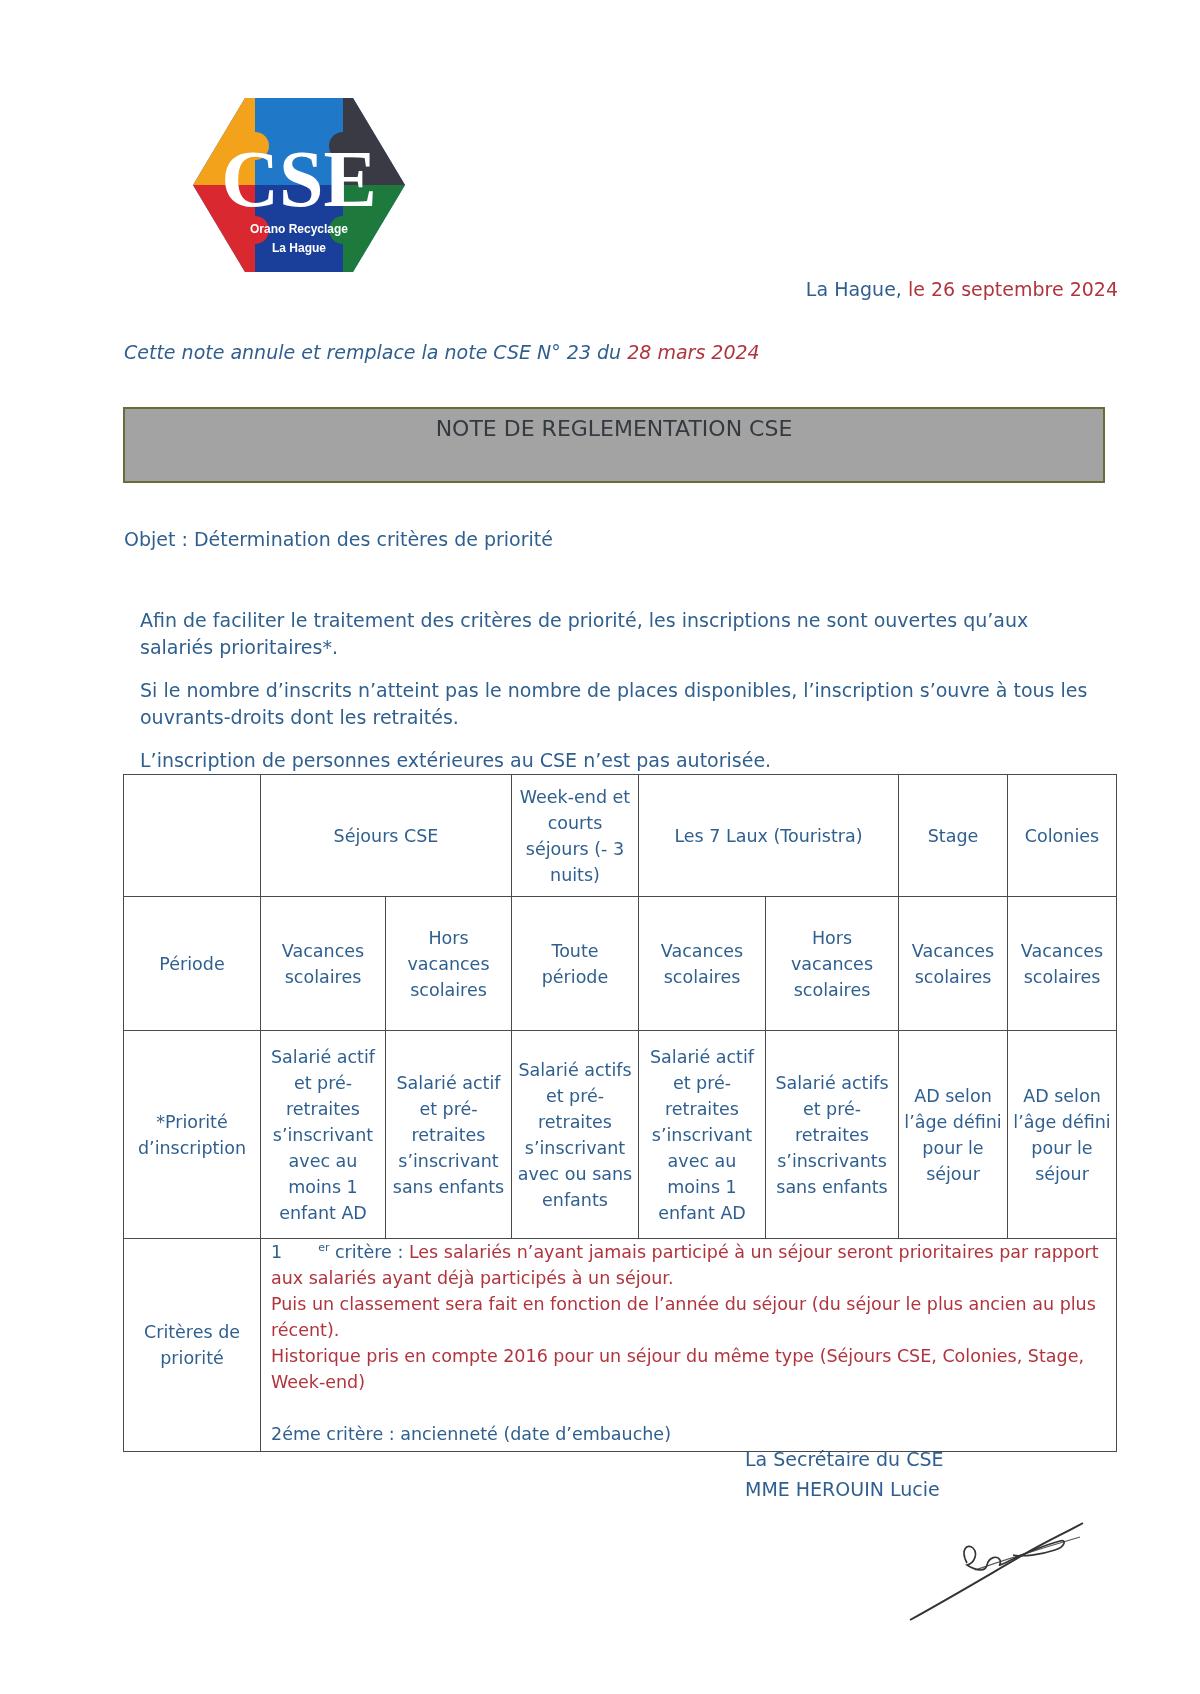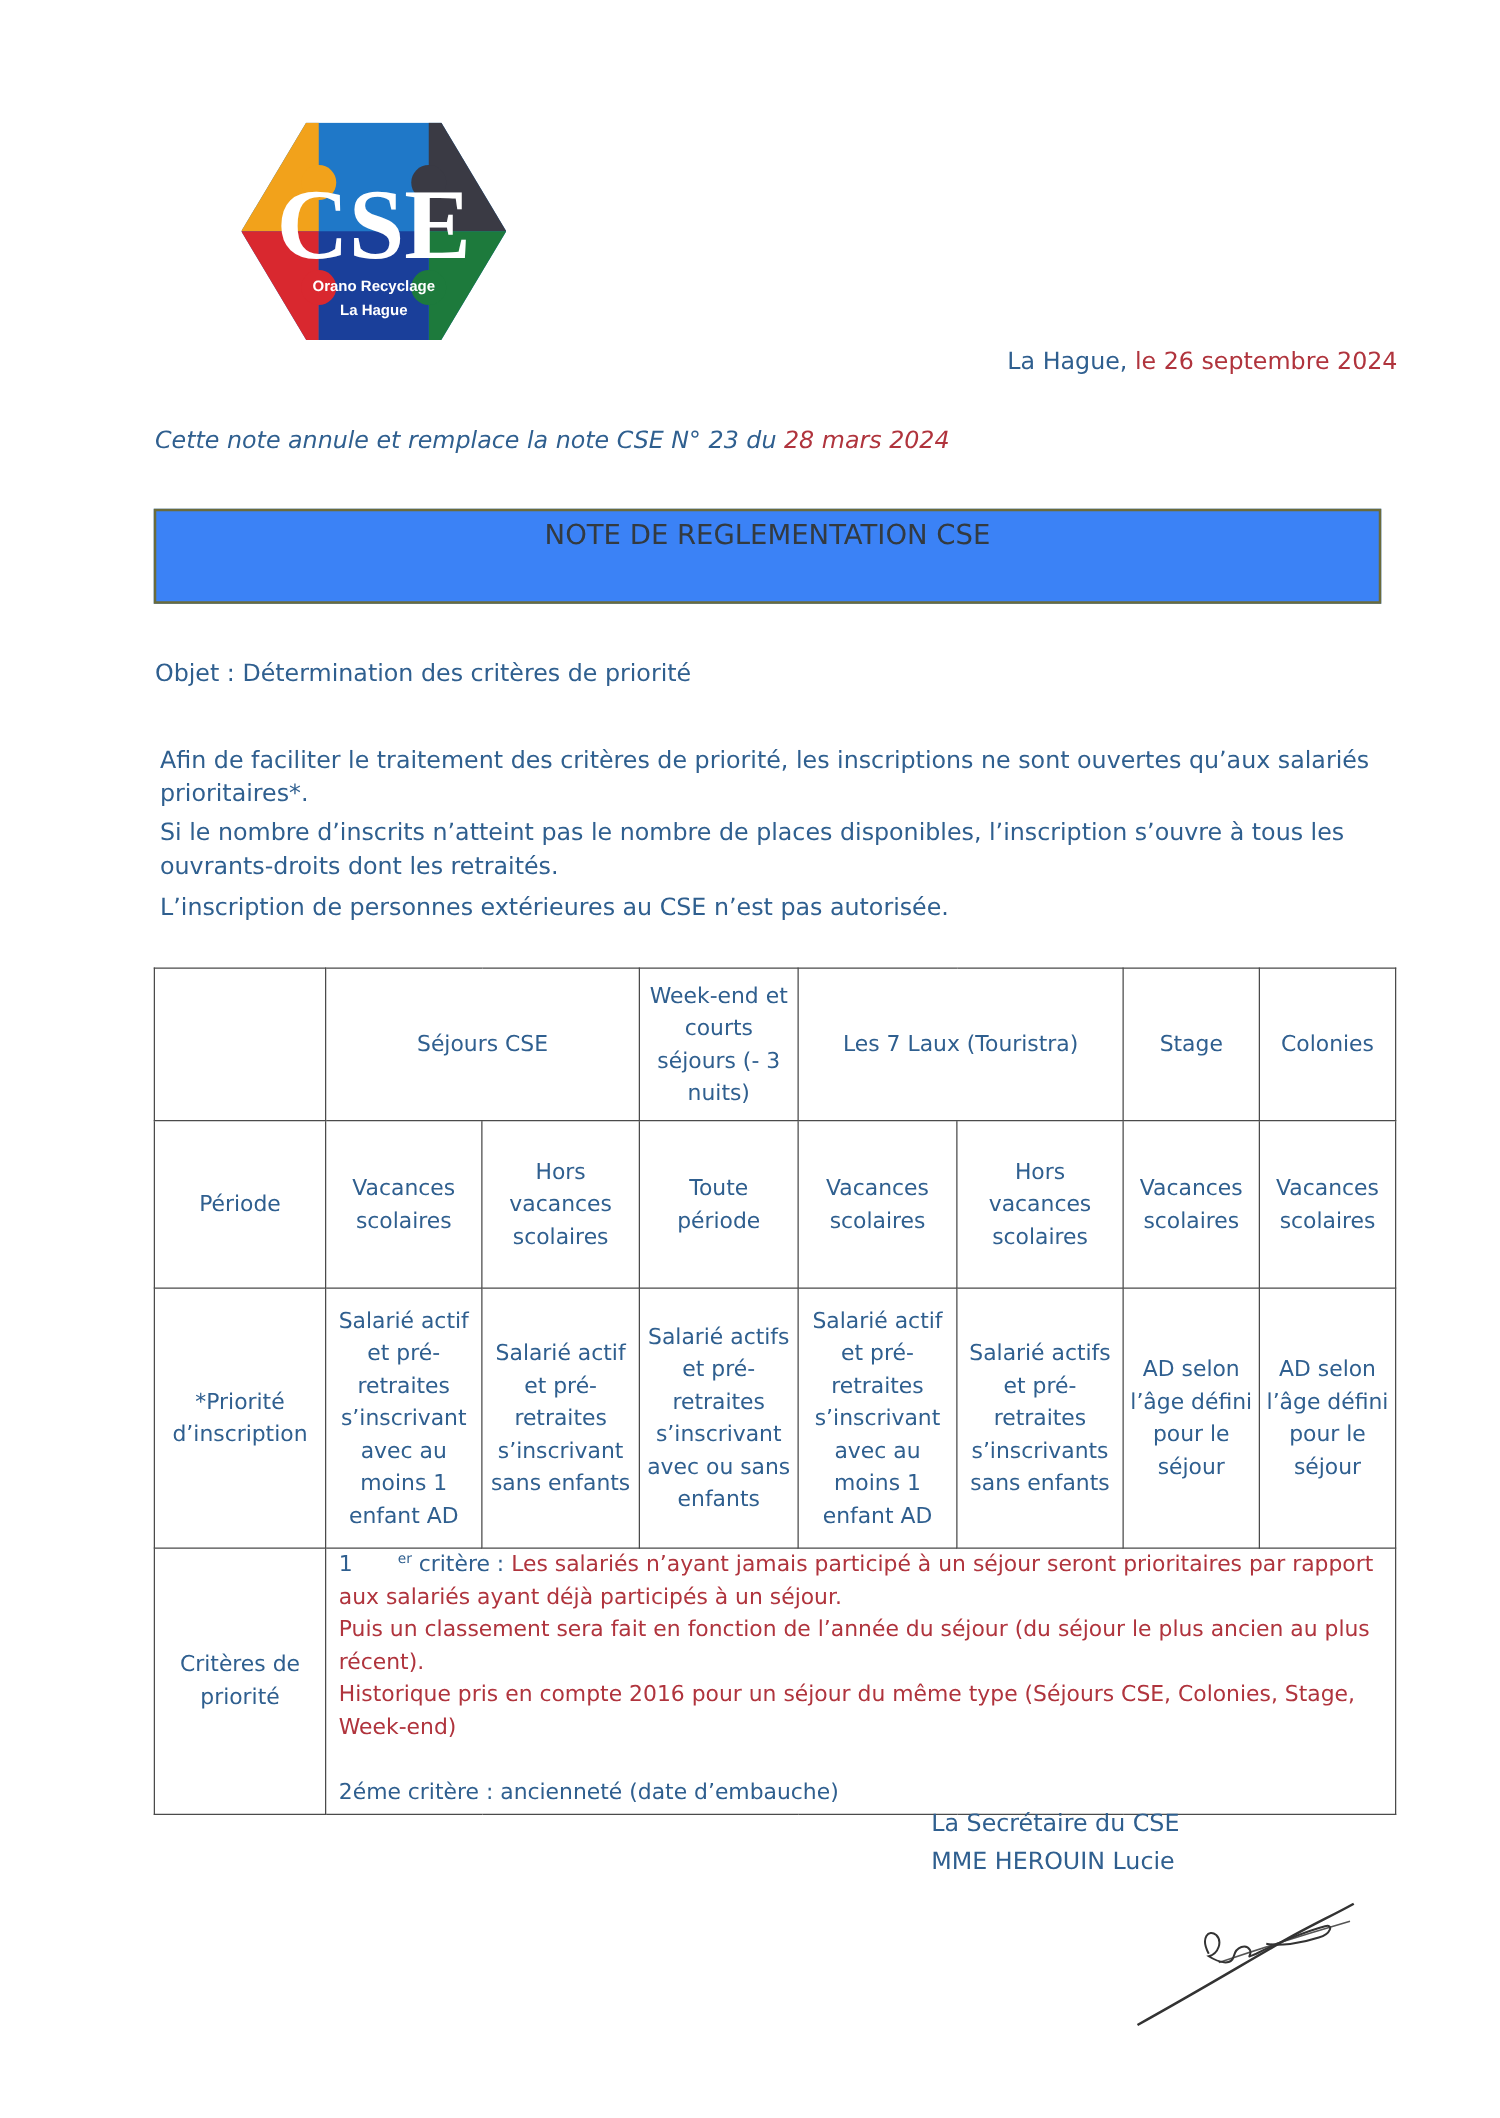--- a/index.html
+++ b/index.html
@@ -8,27 +8,27 @@
   .abs { position:absolute; }
   .red { color:#b0343d; }
   .blue { color:#2f5f8f; }
 
   
   #logo { left:193px; top:98px; width:212px; height:174px; }
 
   #date-line { right:82px; top:278px; font-size:19px; white-space:nowrap; }
   #replace-note { left:124px; top:341px; font-size:19px; font-style:italic; white-space:nowrap; }
 
-  #title-box { left:123px; top:407px; width:982px; height:76px; background:#3b82f6;
+  #title-box { left:123px; top:407px; width:982px; height:76px; background:#a3a3a3;
                border:2px solid #6b6b3a; box-sizing:border-box; text-align:center;
                color:#333a40; font-size:22px; line-height:36px; padding-top:2px; }
 
   #object-line { left:124px; top:528px; font-size:19px; }
   #intro { left:124px; top:591px; width:980px; font-size:19px; line-height:27px; }
-  #intro p { margin:4px; }
+  #intro p { margin:16px; }
   #intro p.gap { margin-top:6px; }
 
   
   #rules-table { left:123px; top:774px; border-collapse:collapse; table-layout:fixed;
                  font-size:17.5px; line-height:26px; color:#2f5f8f; }
   #rules-table td { border:1.5px solid #4a4a4a; text-align:center; vertical-align:middle;
                     padding:0 4px; }
   #rules-table tr.r1 td { height:121px; }
   #rules-table tr.r2 td { height:133px; }
   #rules-table tr.r3 td { height:207px; }

